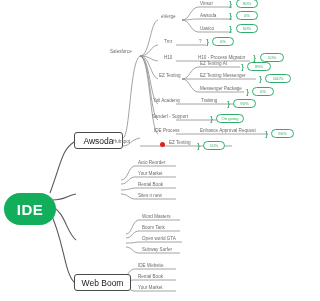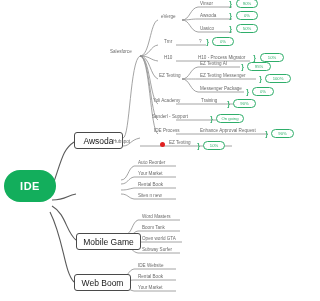--- a/index.html
+++ b/index.html
@@ -5,23 +5,23 @@
   html,body{margin:0;padding:0;background:#ffffff;}
   body{width:310px;height:301px;overflow:hidden;
        font-family:"Liberation Sans","DejaVu Sans",sans-serif;}
   #stage{position:relative;width:310px;height:301px;}
   svg.wires{position:absolute;left:0;top:0;width:310px;height:301px;}
 
   .node{position:absolute;box-sizing:border-box;white-space:nowrap;}
 
   
   .root{
-    left:4px;top:170px;width:52px;height:32px;
+    left:4px;top:193px;width:52px;height:32px;
     background:#13ae5c;border-radius:16px/16px;
-    color:#ffffff;font-size:11px;font-weight:bold;
+    color:#ffffff;font-size:15px;font-weight:bold;
     display:flex;align-items:center;justify-content:center;
     letter-spacing:.5px;
   }
 
   
   .box{
     background:#ffffff;border:1px solid #4a4a4a;border-radius:3px;
     color:#1a1a1a;font-size:8.5px;
     display:flex;align-items:center;justify-content:center;
     height:17px;
@@ -131,21 +131,20 @@
       <path d="M121 287 C 128 287, 128 290, 134 291"></path>
       <path d="M134 269 L 176 269"></path>
       <path d="M134 280 L 176 280"></path>
       <path d="M134 291 L 176 291"></path>
     </g>
   </svg>
 
   <div class="node root">IDE</div>
 
   <div class="node box" style="left:74px;top:132px;width:49px;">Awsoda</div>
-  <div class="node box" style="left:76px;top:233px;width:65px;">Mobile Game</div>
   <div class="node box" style="left:74px;top:274px;width:57px;">Web Boom</div>
 
   <div class="node leaf" style="left:109px;top:48px;">Salesforce</div>
   <div class="node leaf" style="left:112px;top:138px;">Hubspot</div>
 
   <div class="node leaf" style="left:160px;top:13px;">eVerge</div>
   <div class="node leaf" style="left:163px;top:38px;">Tmr</div>
   <div class="node leaf" style="left:163px;top:54px;">H10</div>
   <div class="node leaf" style="left:158px;top:72px;">EZ Texting</div>
   <div class="node leaf" style="left:152px;top:97px;">Yoli Academy</div>

